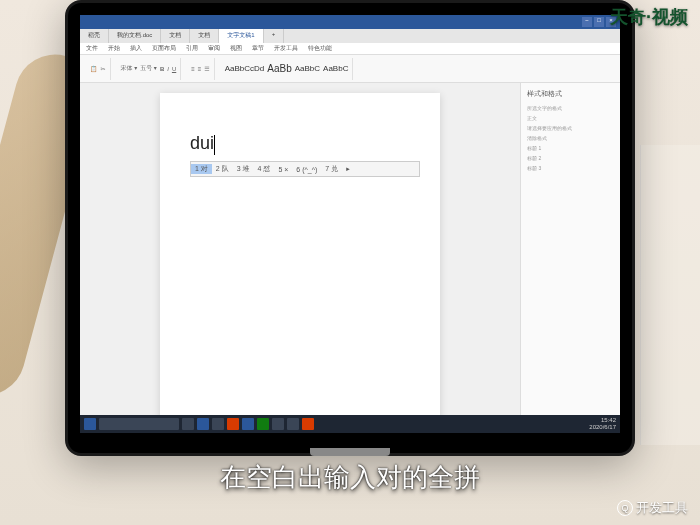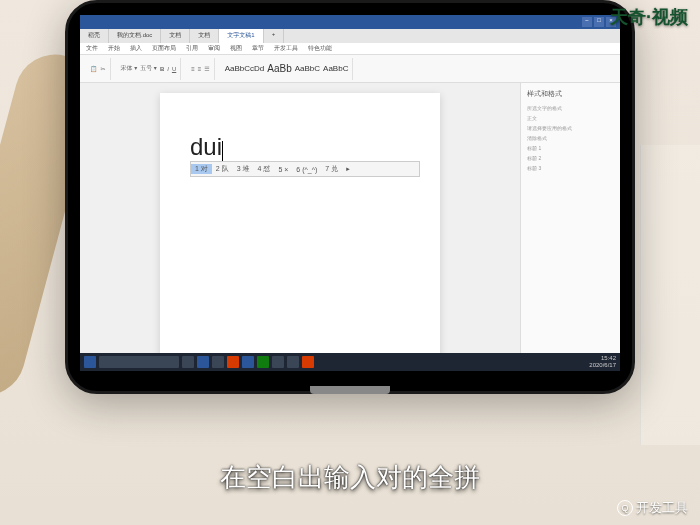--- a/index.html
+++ b/index.html
@@ -1,34 +1,34 @@
 <!DOCTYPE html>
 <html><head>
 <meta charset="utf-8">
 <style>
 *{margin:0;padding:0;box-sizing:border-box;font-family:"Microsoft YaHei",sans-serif}
 body{width:700px;height:525px;background:linear-gradient(180deg,#f0e8de 0%,#e8e0d4 100%);position:relative;overflow:hidden}
 .bg-wheat{position:absolute;left:-20px;top:50px;width:80px;height:350px;background:linear-gradient(135deg,#c9a876 0%,#a8864f 100%);transform:rotate(15deg);opacity:0.6;border-radius:40px}
 .bg-card{position:absolute;right:0;bottom:80px;width:60px;height:300px;background:#f5f0e8;opacity:0.5;border-left:1px solid #ddd}
-.monitor{position:absolute;left:50%;top:0;transform:translateX(-50%);width:570px;height:394px;background:#000;border-radius:32px;border:3px solid #1a1a1a;box-shadow:0 10px 40px rgba(0,0,0,0.3)}
+.monitor{position:absolute;left:50%;top:0;transform:translateX(-50%);width:570px;height:456px;background:#000;border-radius:16px;border:3px solid #1a1a1a;box-shadow:0 10px 40px rgba(0,0,0,0.3)}
 .screen{position:absolute;left:12px;top:12px;right:12px;bottom:20px;background:#fff;overflow:hidden}
 .titlebar{height:14px;background:#2b579a;display:flex;align-items:center;justify-content:flex-end;padding:0 4px}
 .win-btn{width:10px;height:10px;margin-left:2px;background:#4a6fb0;font-size:6px;color:#fff;text-align:center}
 .tabs{height:14px;background:#e6e6e6;display:flex;font-size:6px;color:#444}
 .tab{padding:2px 8px;border-right:1px solid #ccc;white-space:nowrap}
 .tab.active{background:#fff;color:#2b579a}
 .ribbon-menu{height:12px;background:#fff;border-bottom:1px solid #ddd;display:flex;font-size:6px;color:#555;padding:0 6px;gap:10px;align-items:center}
 .ribbon{height:28px;background:#f8f8f8;border-bottom:1px solid #ddd;display:flex;align-items:center;padding:0 6px;font-size:6px;color:#666;gap:6px}
 .ribbon-group{display:flex;gap:3px;align-items:center;padding:0 4px;border-right:1px solid #e0e0e0;height:22px}
 .style-sample{font-size:8px;color:#333}
 .style-big{font-size:10px;font-weight:normal}
 .workspace{display:flex;height:calc(100% - 82px)}
 .doc-area{flex:1;background:#f0f0f0;display:flex;justify-content:center;padding:10px;position:relative}
 .page{width:280px;height:340px;background:#fff;box-shadow:0 2px 8px rgba(0,0,0,0.15);padding:40px 30px;position:relative}
-.typed-text{font-size:24px;color:#222;font-family:Arial}
+.typed-text{font-size:18px;color:#222;font-family:Arial}
 .cursor{display:inline-block;width:1px;height:20px;background:#000;vertical-align:middle;animation:blink 1s infinite}
 @keyframes blink{50%{opacity:0}}
 .ime-bar{position:absolute;top:68px;left:30px;width:230px;height:16px;background:#f5f5f5;border:1px solid #ccc;display:flex;align-items:center;font-size:7px;color:#555}
 .ime-cand{padding:0 4px;white-space:nowrap}
 .ime-cand.sel{background:#a8c8f0}
 .side-panel{width:100px;background:#fafafa;border-left:1px solid #ddd;padding:6px;font-size:6px;color:#888}
 .side-title{font-size:7px;color:#555;margin-bottom:4px}
 .side-item{padding:2px 0;color:#999;font-size:5px}
 .statusbar{position:absolute;bottom:0;left:0;right:0;height:14px;background:#f0f0f0;border-top:1px solid #ddd;display:flex;align-items:center;justify-content:space-between;padding:0 6px;font-size:6px;color:#666}
 .status-right{display:flex;gap:4px;align-items:center}

